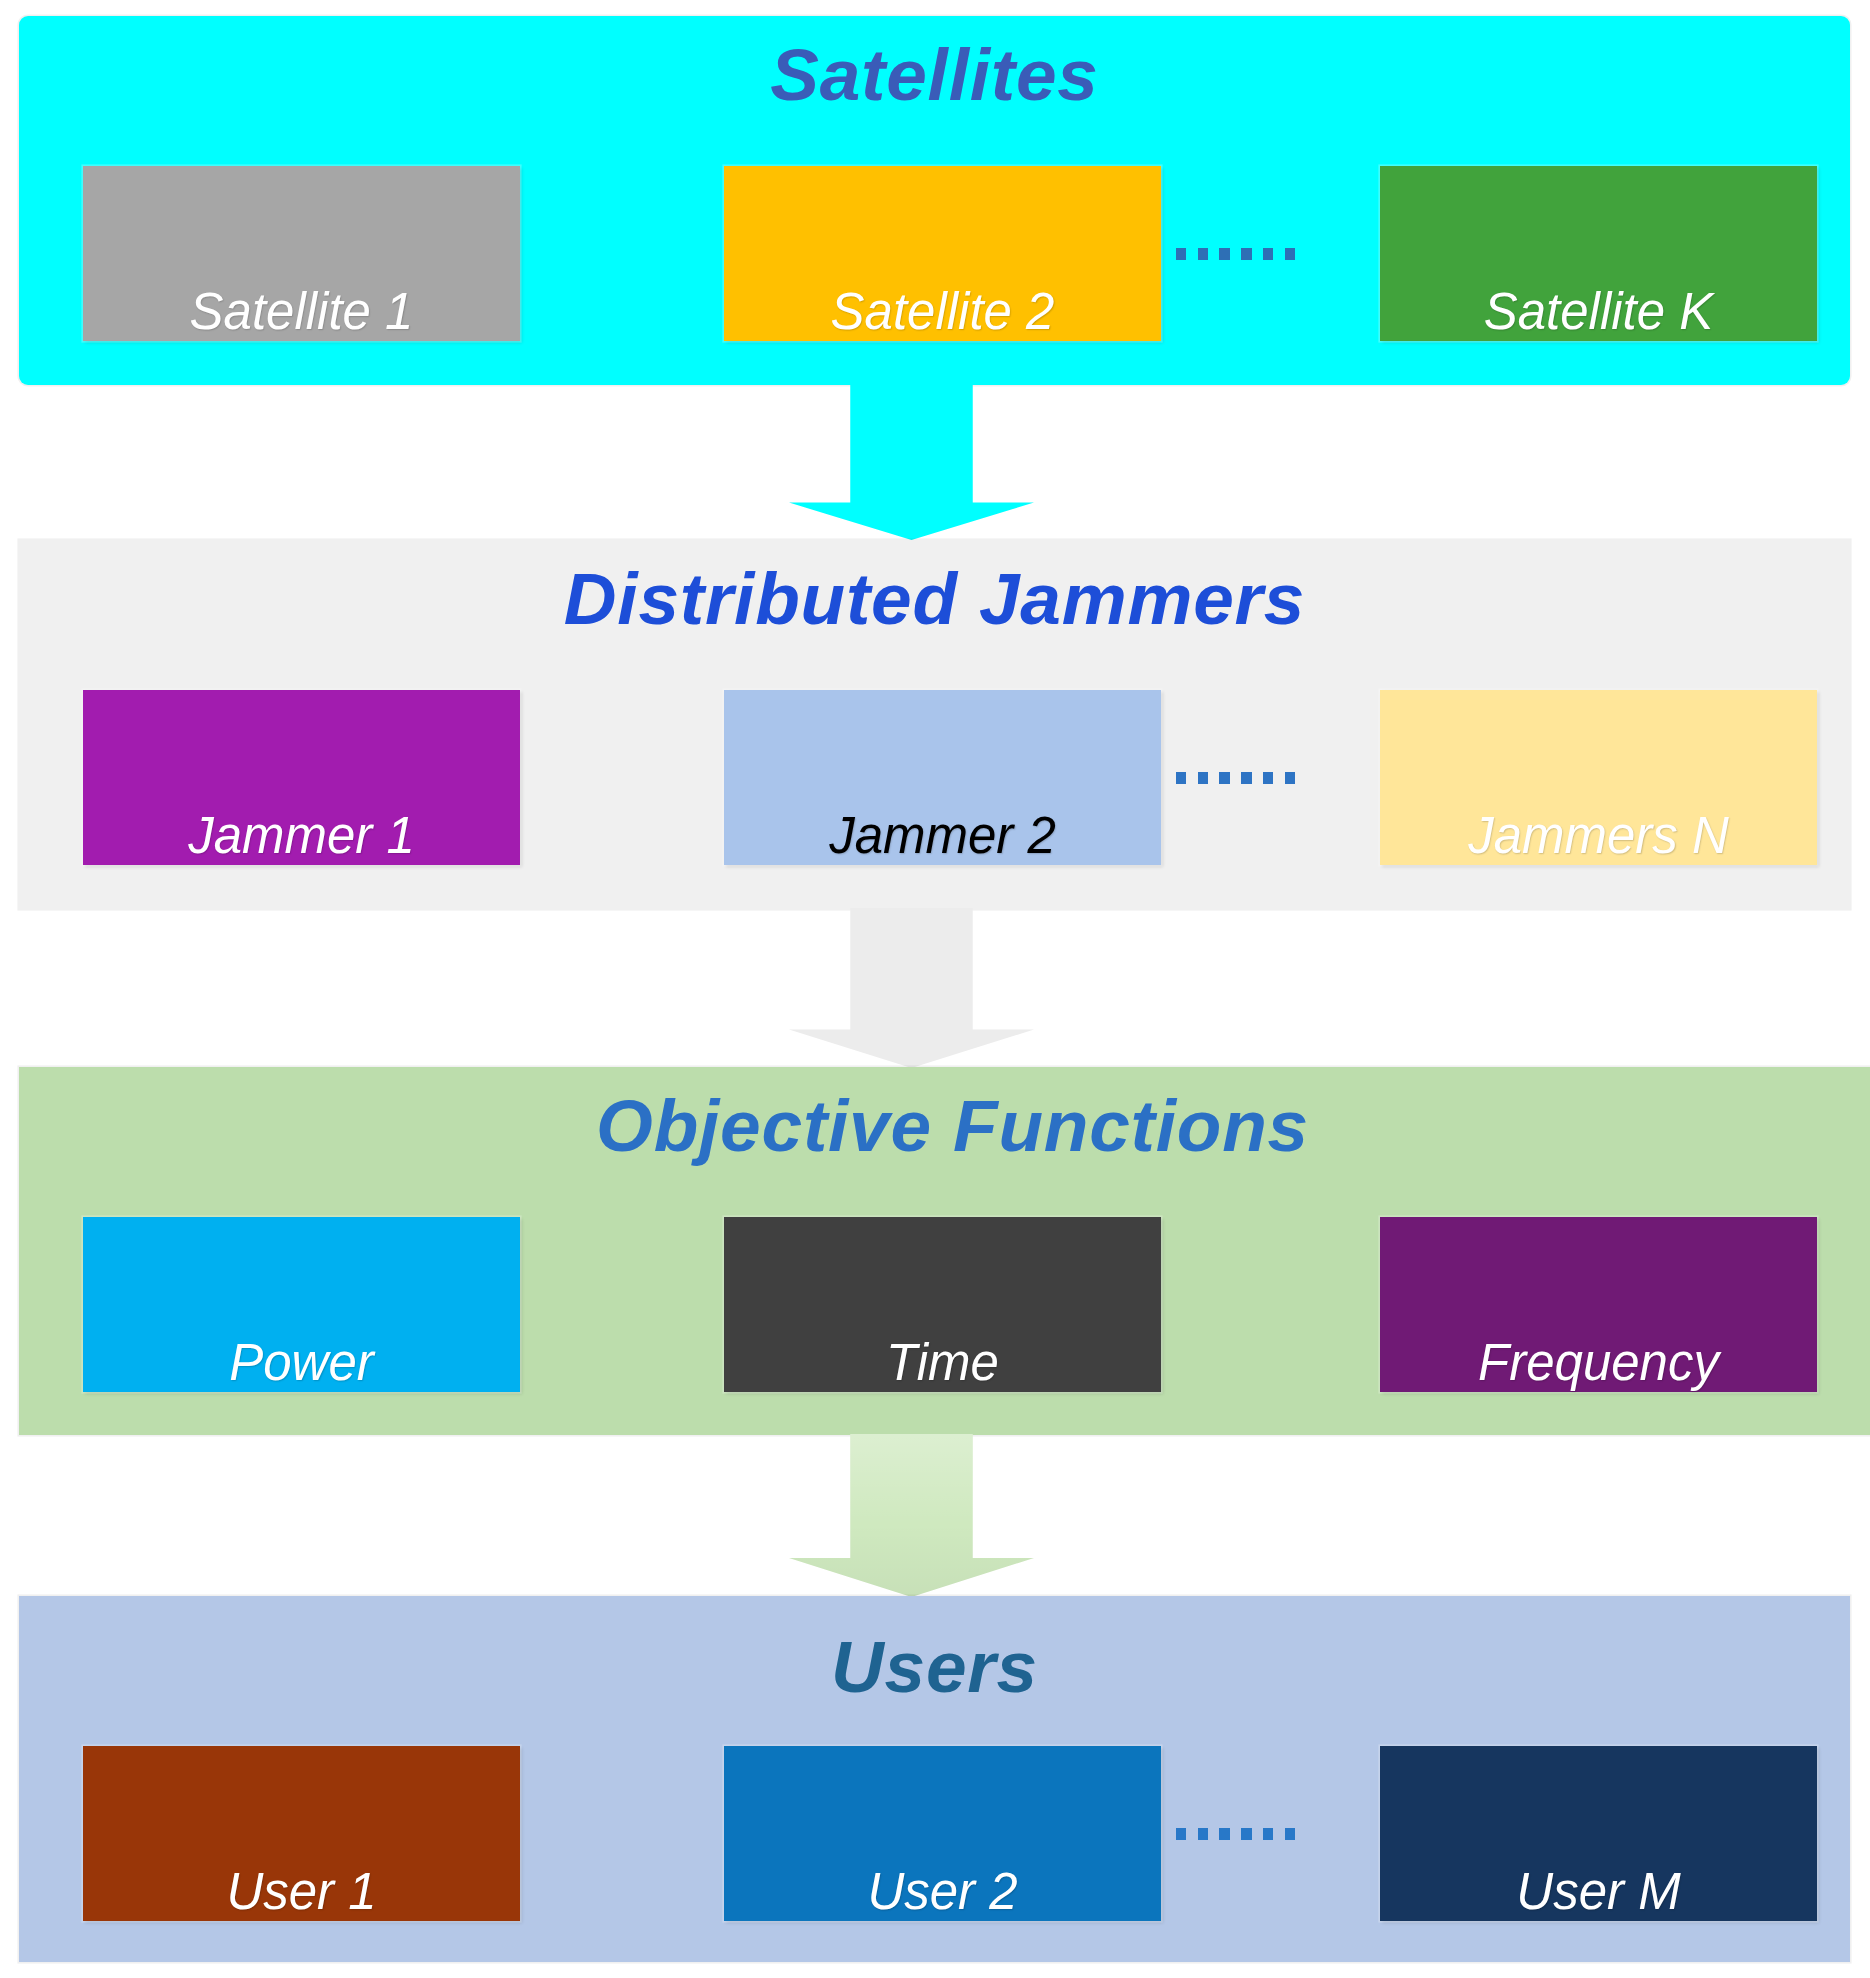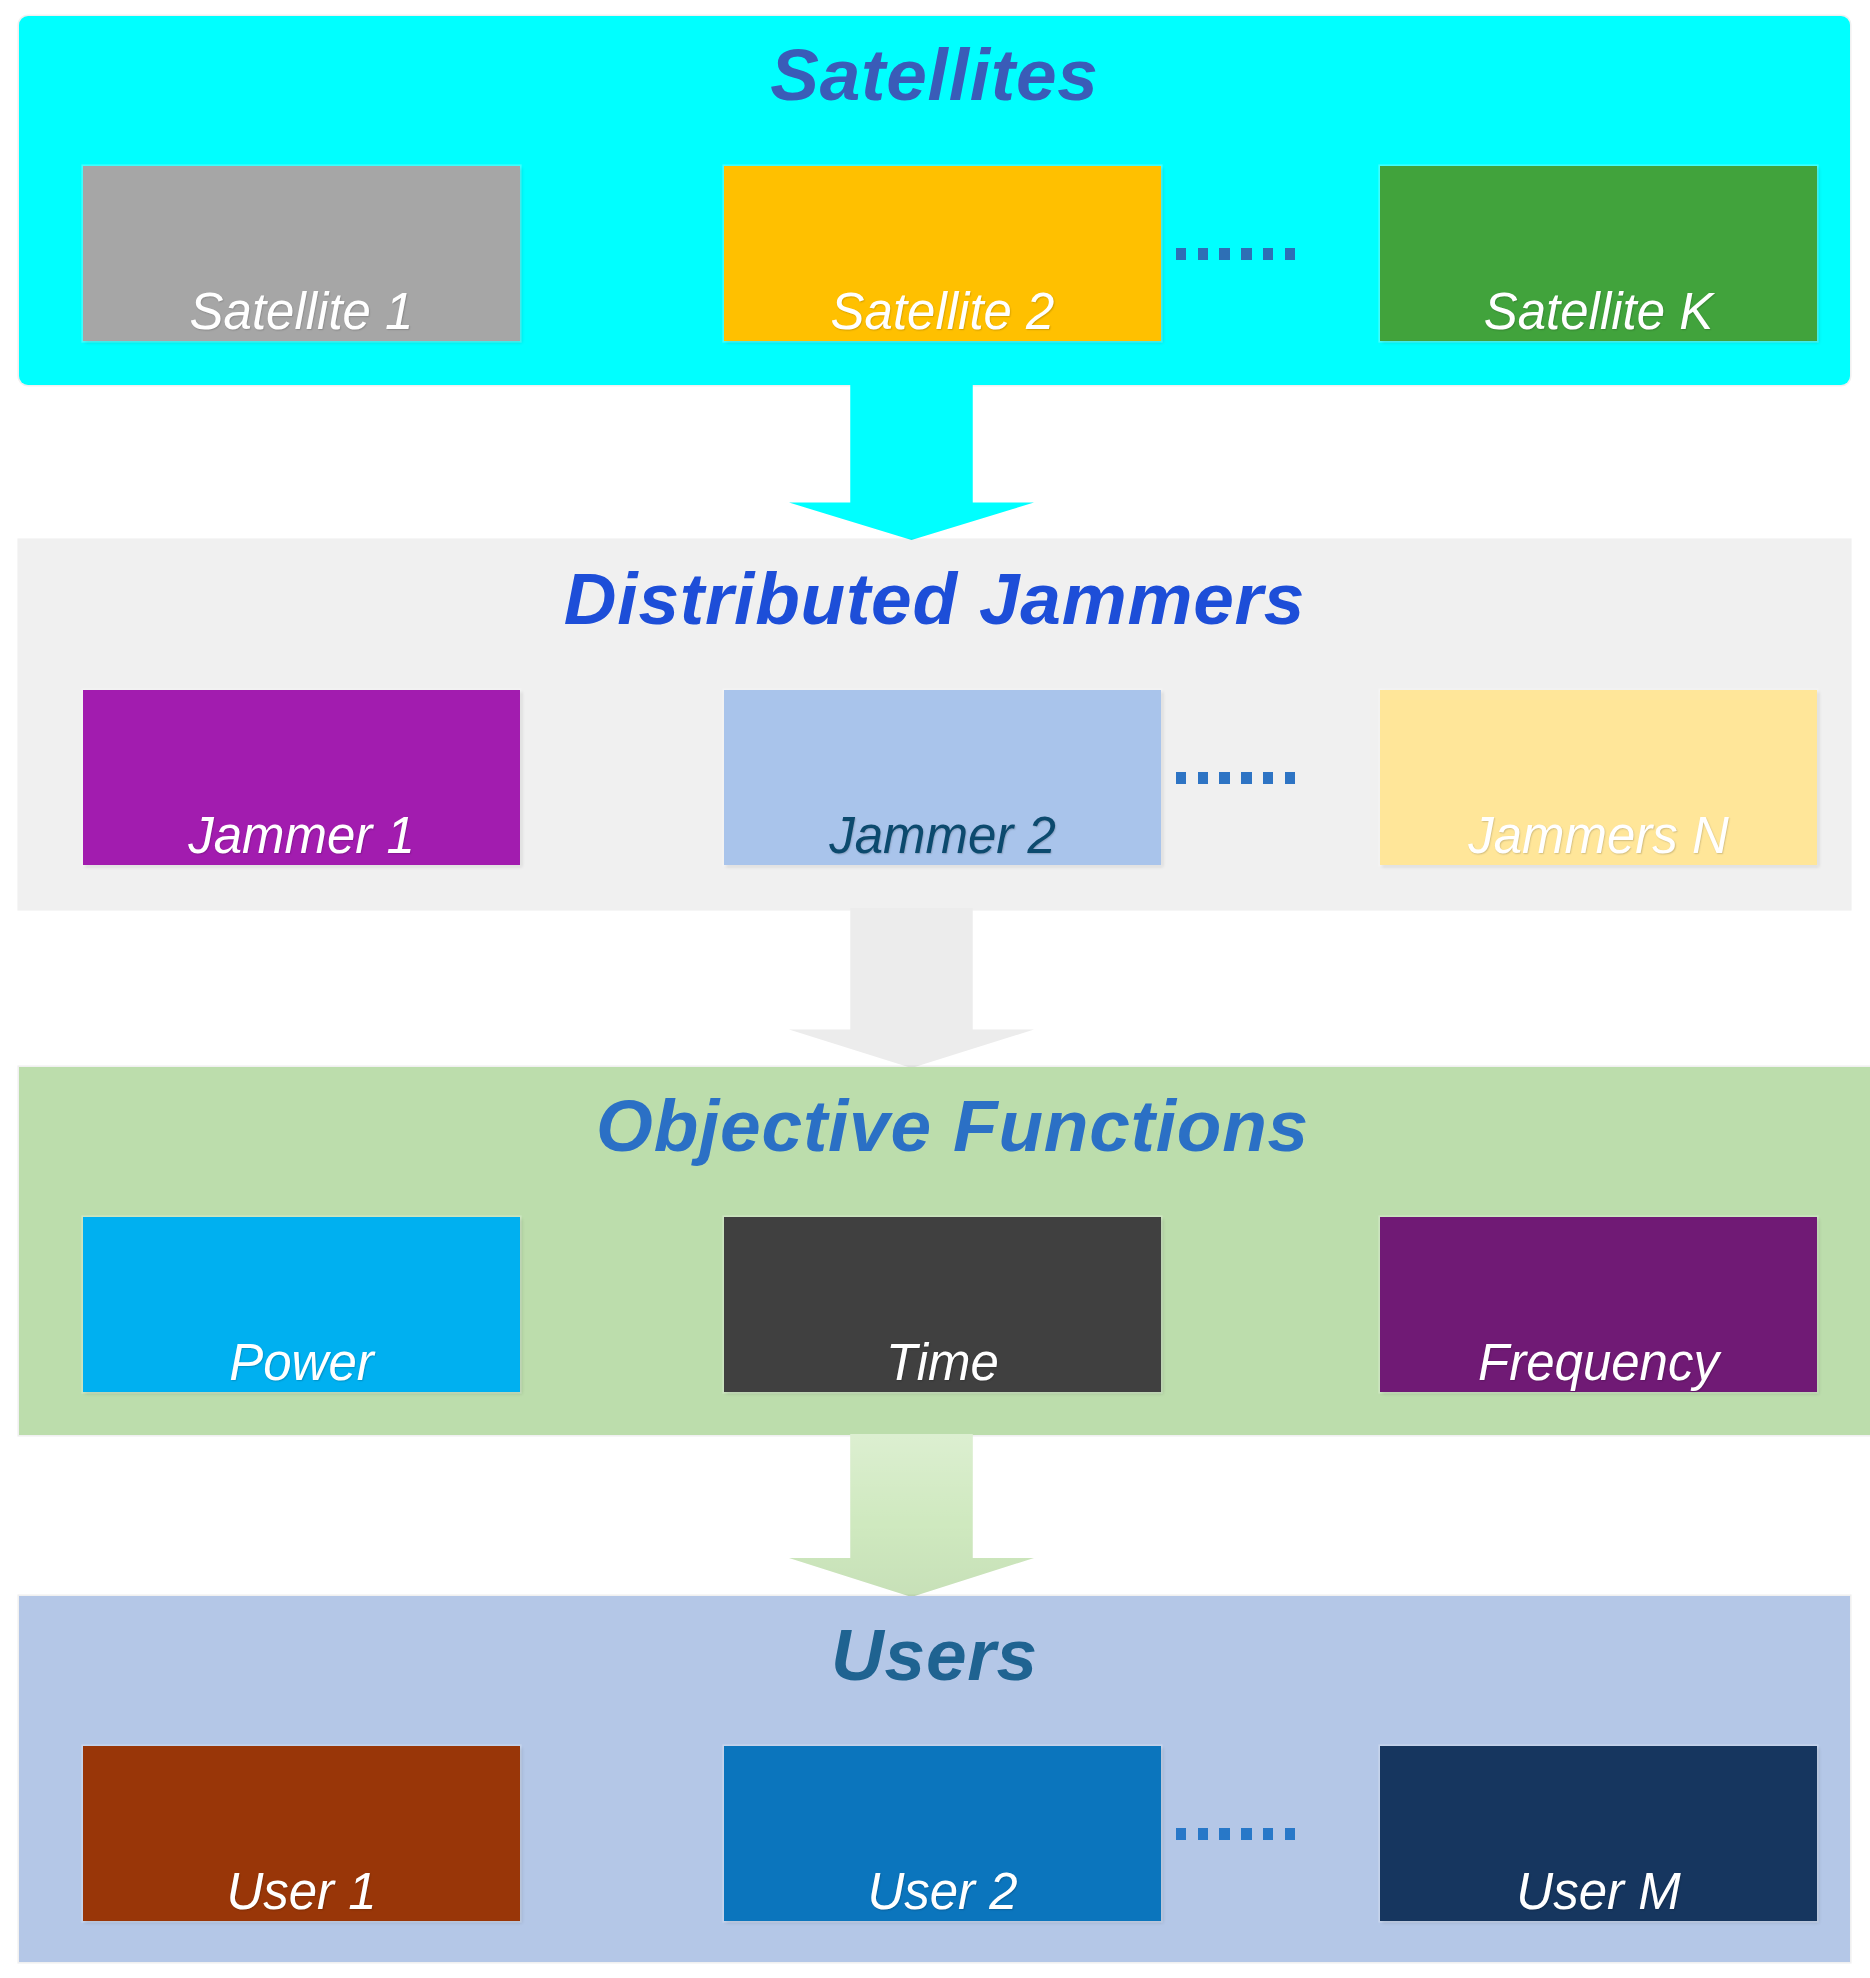--- a/index.html
+++ b/index.html
@@ -106,21 +106,21 @@
     </div>
   </section>
 
   <div class="arrow arrow-1" style="background-color: rgb(0, 255, 255);"></div>
 
   <section class="band band-jammers" style="background-color: rgb(240, 240, 240);">
     <h2 class="band-title" style="color: #1d4ed8; text-align: center;">Distributed Jammers</h2>
     <div class="node col1" style="background-color: #a21caf; color: rgb(255, 255, 255);">
       <span class="node-label">Jammer 1</span>
     </div>
-    <div class="node col2" style="background-color: rgb(169, 196, 235); color: #0c4a6e;">
+    <div class="node col2" style="background-color: rgb(169, 196, 235); color: #000000;">
       <span class="node-label">Jammer 2</span>
     </div>
     <div class="dots" style="color: rgb(46, 116, 196);">
       <span></span>
         <span></span>
         <span></span>
         <span></span>
         <span></span>
         <span></span>
     </div>
@@ -140,21 +140,21 @@
       <span class="node-label">Time</span>
     </div>
     <div class="node col3" style="background-color: #701a75; color: rgb(255, 255, 255);">
       <span class="node-label">Frequency</span>
     </div>
   </section>
 
   <div class="arrow arrow-3" style="background-color: rgb(207, 233, 191);"></div>
 
   <section class="band band-users" style="background-color: rgb(180, 199, 231);">
-    <h2 class="band-title" style="color: rgb(31, 99, 145);">Users</h2>
+    <h2 class="band-title" style="color: rgb(31, 99, 145); margin-top: 12px;">Users</h2>
     <div class="node col1" style="background-color: rgb(153, 54, 8); color: rgb(255, 255, 255);">
       <span class="node-label">User 1</span>
     </div>
     <div class="node col2" style="background-color: rgb(11, 117, 189); color: rgb(255, 255, 255);">
       <span class="node-label">User 2</span>
     </div>
     <div class="dots" style="color: rgb(40, 120, 200);">
       <span></span>
         <span></span>
         <span></span>

